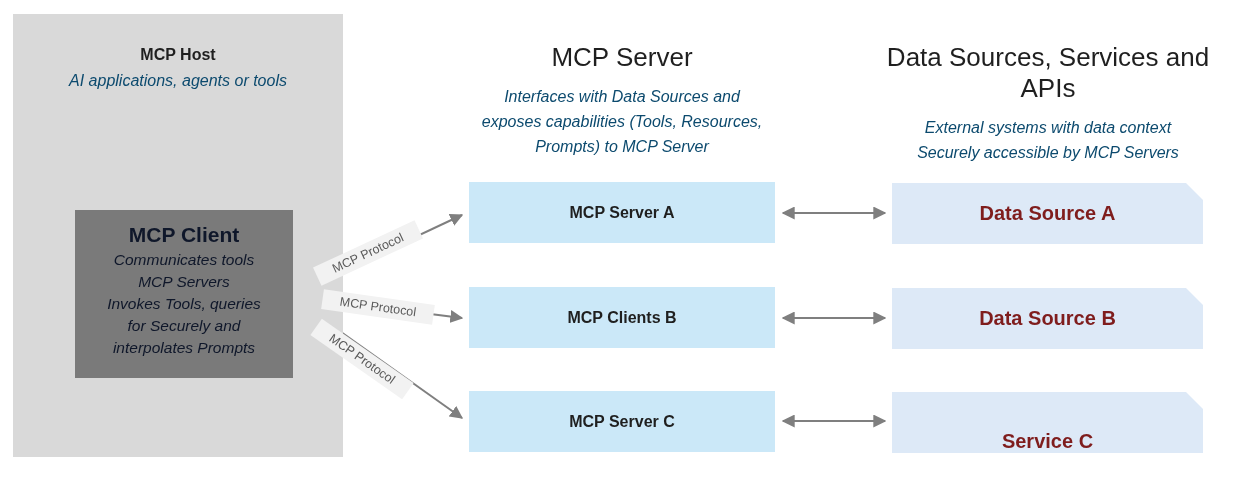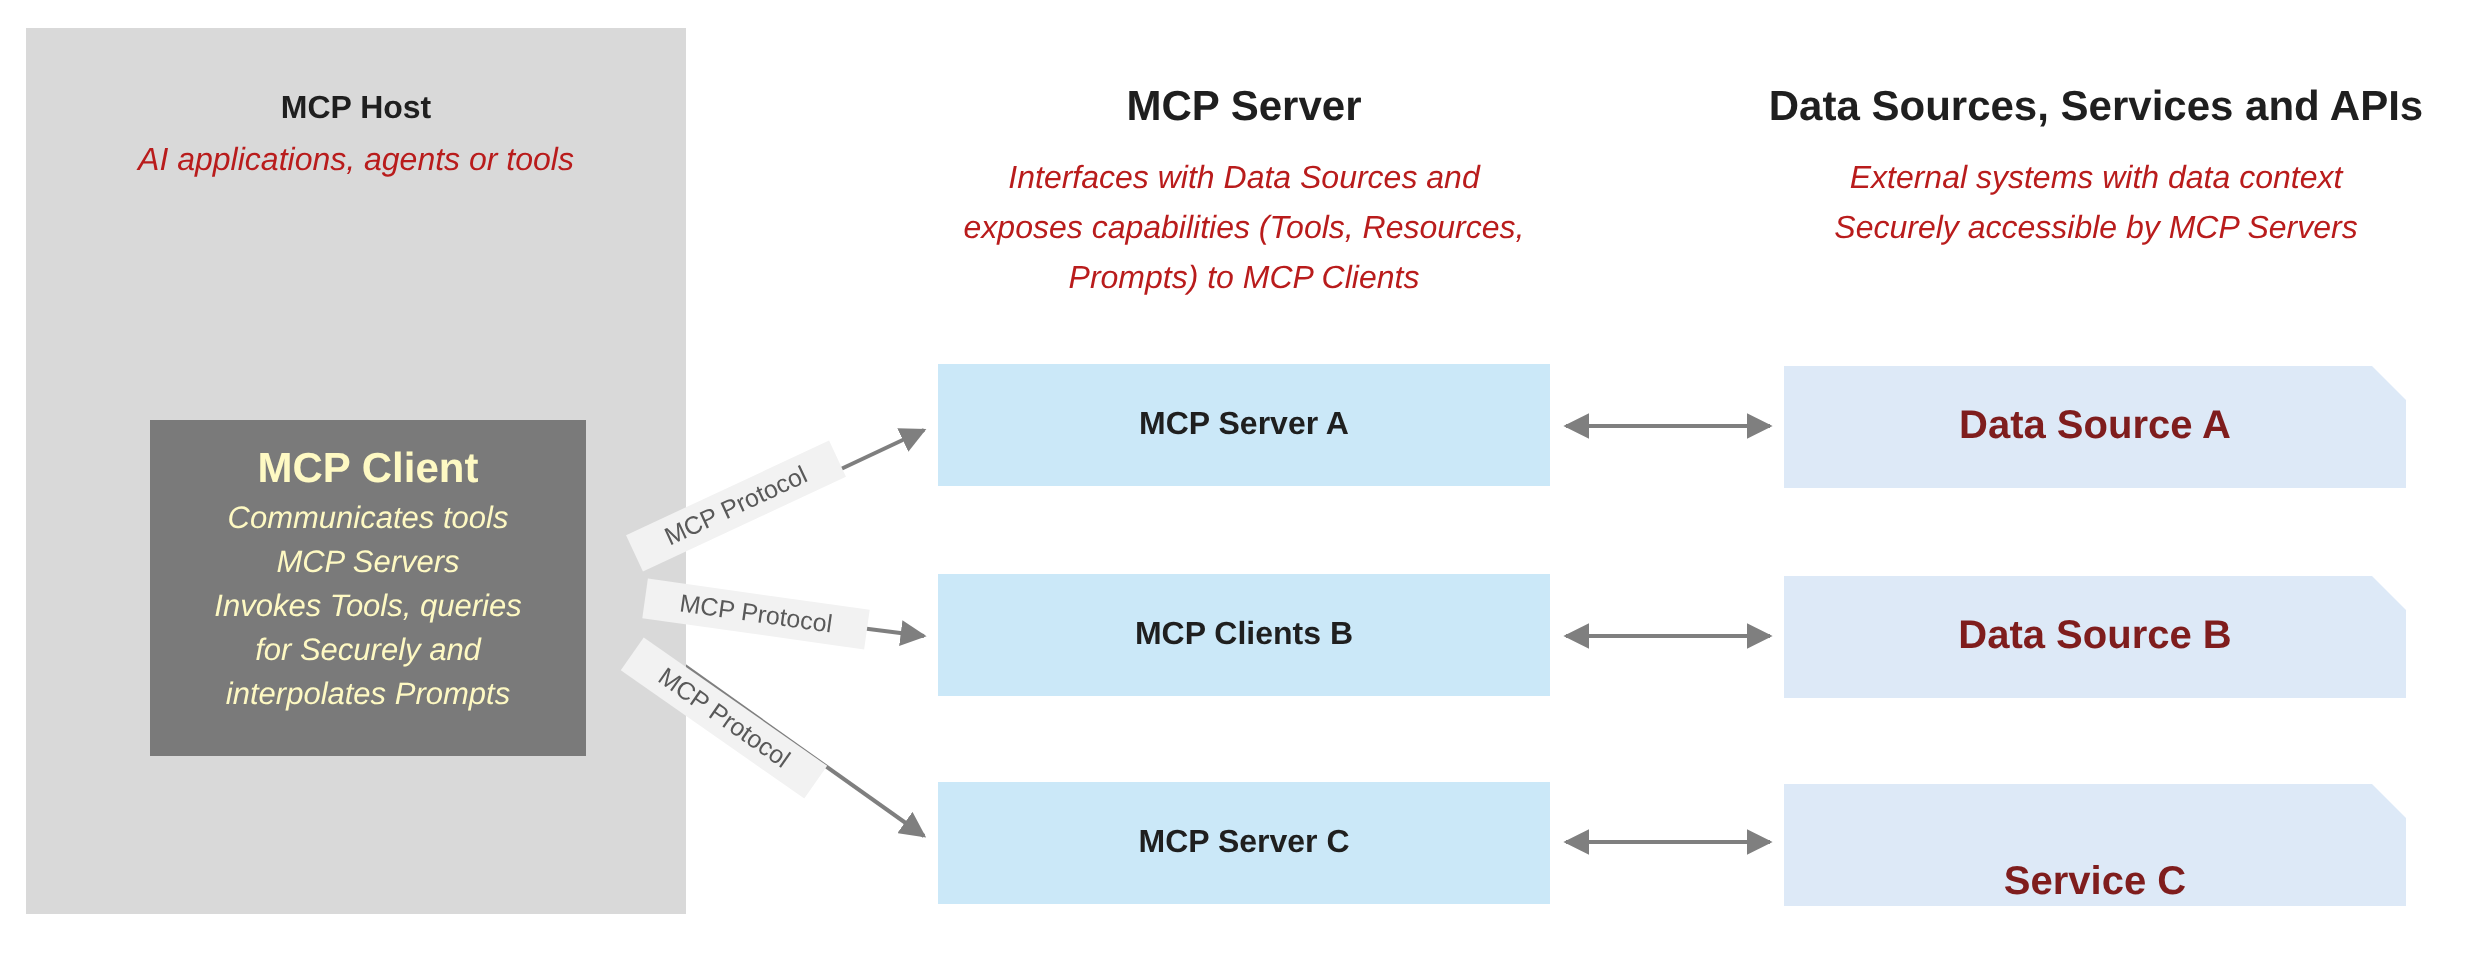--- a/index.html
+++ b/index.html
@@ -12,33 +12,33 @@
 
   
   .connectors { position:absolute; left:0; top:0; width:1235px; height:484px; pointer-events:none; }
 
   
   .host-panel {
     position:absolute; left:13px; top:14px; width:330px; height:443px;
     background:#d9d9d9; text-align:center;
   }
   .host-title { margin:32px 0 4px 0; font-size:16px; font-weight:bold; color:#1f1f1f; }
-  .subtitle { font-style:italic; font-size:16px; line-height:25px; margin:0; color:#b91c1c; }
+  .subtitle { font-style:italic; font-size:16px; line-height:25px; margin:0; color:#0c4a6e; }
 
   .client-box {
     position:absolute; left:62px; top:196px; width:218px; height:168px;
-    background:#7a7a7a; color:#fef9c3; text-align:center;
+    background:#7a7a7a; color:#0f172a; text-align:center;
   }
   .client-title { margin:13px 0 2px 0; font-size:21px; font-weight:bold; }
   .client-body { margin:0; font-style:italic; font-size:15.5px; line-height:22px; }
   .client-body span { display:block; }
 
   
   .col-header { position:absolute; top:42px; text-align:center; }
-  .col-header .col-title { margin:0 0 11px 0; font-size:21px; font-weight:bold; }
+  .col-header .col-title { margin:0 0 11px 0; font-size:26px; font-weight:normal; }
   .servers-header { left:429px; width:386px; }
   .data-header { left:860px; width:376px; }
   .subtitle span { display:block; }
 
   
   .server-box {
     position:absolute; left:469px; width:306px; height:61px;
     background:#cbe8f8; display:flex; align-items:center; justify-content:center;
     font-size:16px; font-weight:bold; color:#1f1f1f;
   }
@@ -101,21 +101,21 @@
         <span>interpolates Prompts</span>
       </p>
     </div>
   </section>
 
   <header class="col-header servers-header">
     <h2 class="col-title">MCP Server</h2>
     <p class="subtitle">
       <span>Interfaces with Data Sources and</span>
       <span>exposes capabilities (Tools, Resources,</span>
-      <span>Prompts) to MCP Clients</span>
+      <span>Prompts) to MCP Server</span>
     </p>
   </header>
 
   <header class="col-header data-header">
     <h2 class="col-title">Data Sources, Services and APIs</h2>
     <p class="subtitle">
       <span>External systems with data context</span>
       <span>Securely accessible by MCP Servers</span>
     </p>
   </header>

